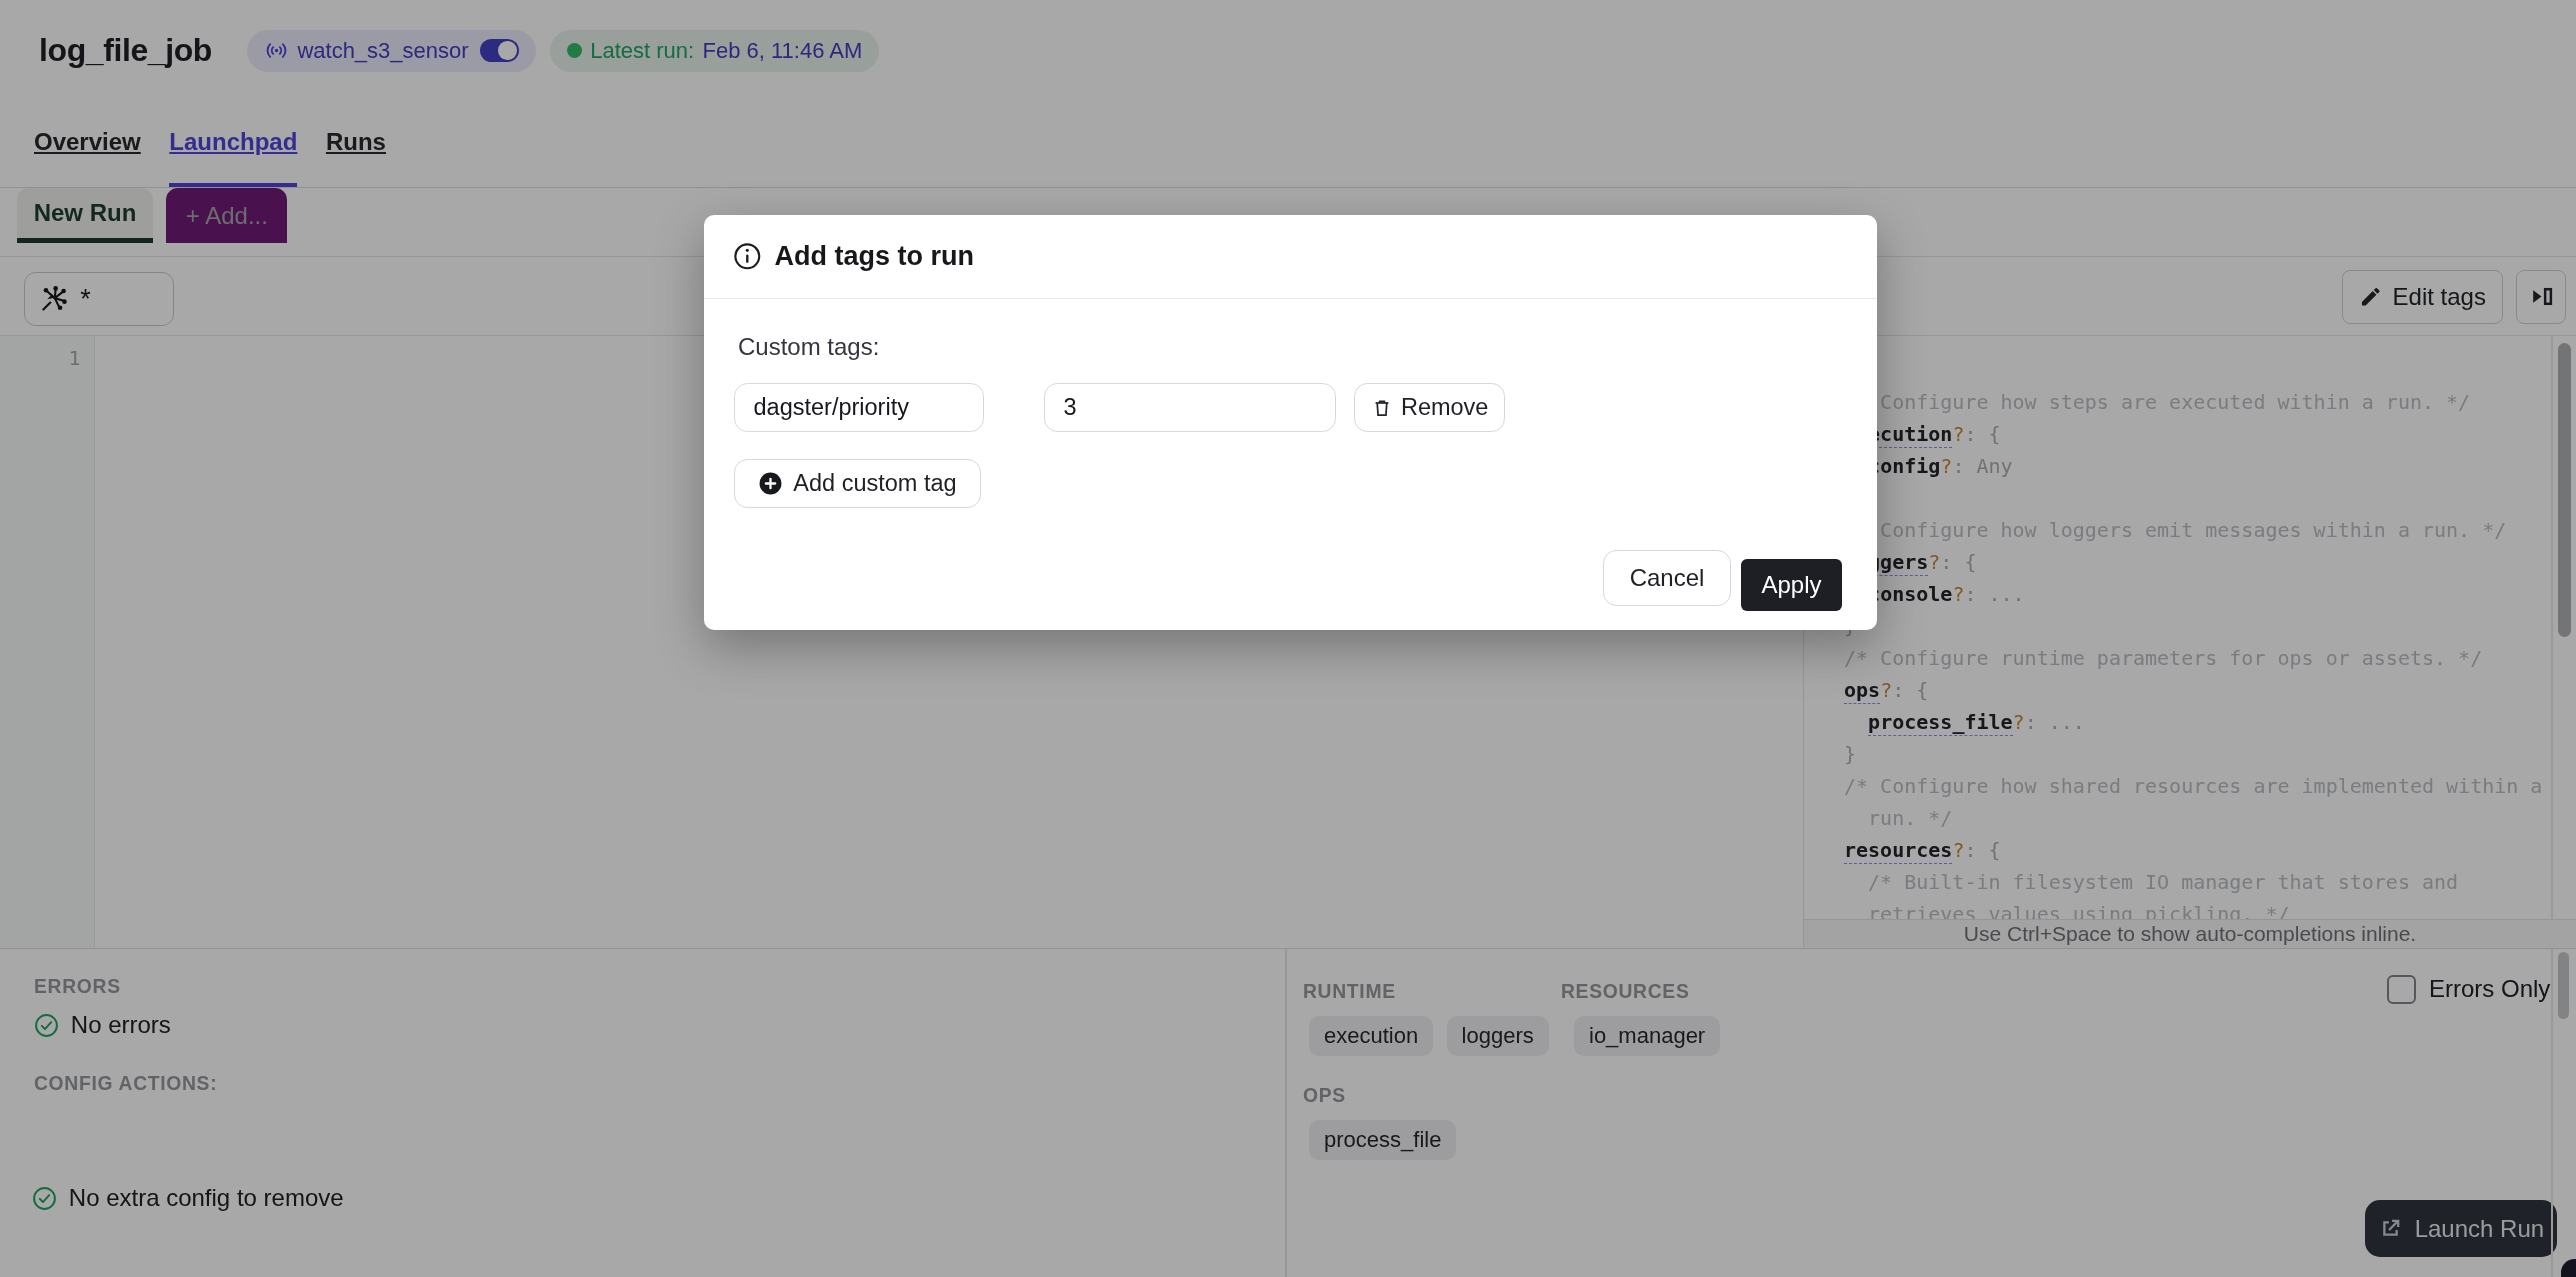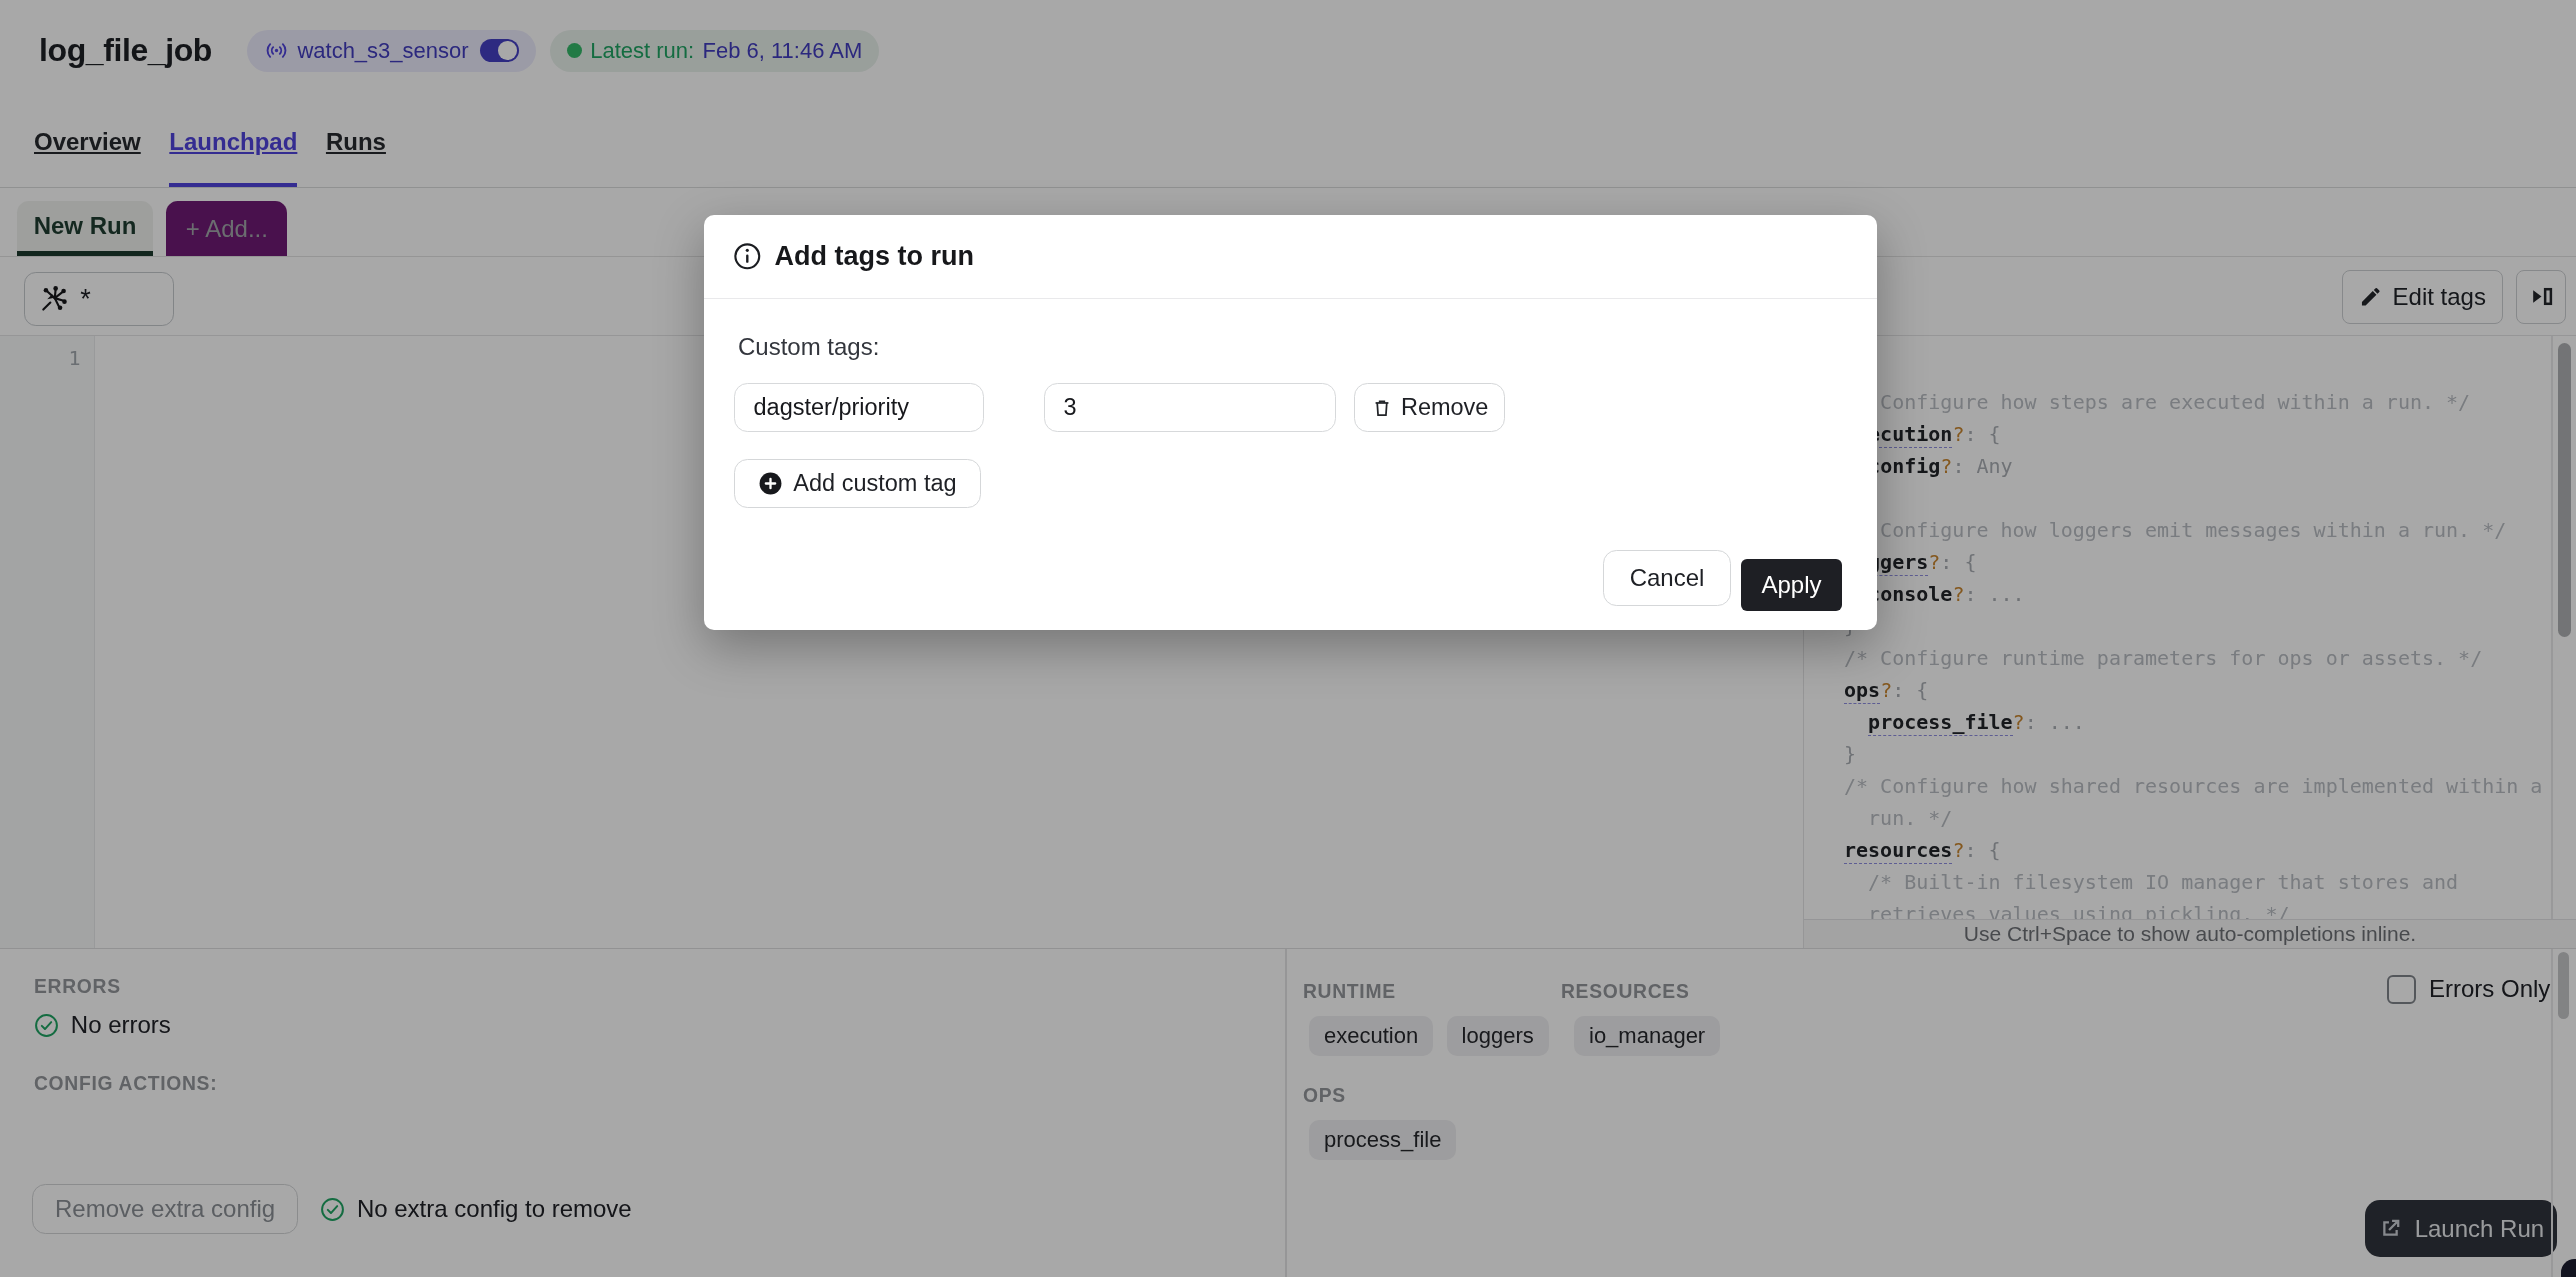--- a/index.html
+++ b/index.html
@@ -23,21 +23,21 @@
   .toggle .knob { position:absolute; right:2.5px; top:2.5px; width:18.5px; height:18.5px; border-radius:50%; background:#fff; }
   .green-dot { width:15px; height:15px; border-radius:50%; background:#35B96A; }
   
   .tabs-row { position:absolute; left:0; top:101px; width:100%; height:87px;
     border-bottom:1.7px solid #DBDCDD; display:flex; gap:28.6px; padding-left:34px; background:#fff; }
   .tab { height:100%; display:flex; align-items:center; font-size:24px; font-weight:600;
     color:#27292E; border-bottom:4.2px solid transparent; cursor:pointer;text-decoration:underline; }
   .tab.active { color:#4F43DD; border-bottom-color:#4F43DD; }
   
   .runtabs-row { position:absolute; left:0; top:188px; width:100%; height:69px;
-    border-bottom:1.7px solid #E2E2E3; display:flex; align-items:flex-end; padding-left:17px; background:#fff; }
+    border-bottom:1.7px solid #E2E2E3; display:flex; padding-left:17px; background:#fff; }
   .runtab { height:55px; border-radius:11.8px 11.8px 0 0; display:flex; align-items:center;
     justify-content:center; font-size:24px; }
   .runtab-newrun { width:136px; background:#F0F2EF; color:#1F3D31; font-weight:700; border-bottom:5px solid #1C3A2E; }
   .runtab-add { width:121px; background:#701a75; color:#A3A7AB; font-weight:500; margin-left:13.4px; }
   
   .toolbar-row { position:absolute; left:0; top:257px; width:100%; height:79px;
     border-bottom:1.7px solid #E4E4E5; background:#fff; }
   .op-box { position:absolute; left:24px; top:15px; width:150px; height:54px;
     border:1.7px solid #C6CACE; border-radius:11.8px; display:flex; align-items:center;
     padding-left:13.4px; gap:11.8px; background:#fff; }
@@ -225,21 +225,20 @@
             <path d="M7.5 12.4l3 3 6-6.6" fill="none" stroke="#1FA463" stroke-width="1.9" stroke-linecap="round" stroke-linejoin="round"></path>
           </svg>
       </span>
       <span>No errors</span>
     </div>
 
     <div class="section-h" style="left:34px; top:124px;">CONFIG ACTIONS:</div>
 
 
     <div class="action-row" style="top:235px;">
-      <div class="action-btn">Remove extra config</div>
       <div class="status">
         <span class="icon">
           <svg width="25" height="25" viewBox="0 0 24 24">
               <circle cx="12" cy="12" r="10" fill="none" stroke="#1FA463" stroke-width="1.9"></circle>
               <path d="M7.5 12.4l3 3 6-6.6" fill="none" stroke="#1FA463" stroke-width="1.9" stroke-linecap="round" stroke-linejoin="round"></path>
             </svg>
         </span>
         <span>No extra config to remove</span>
       </div>
     </div>

